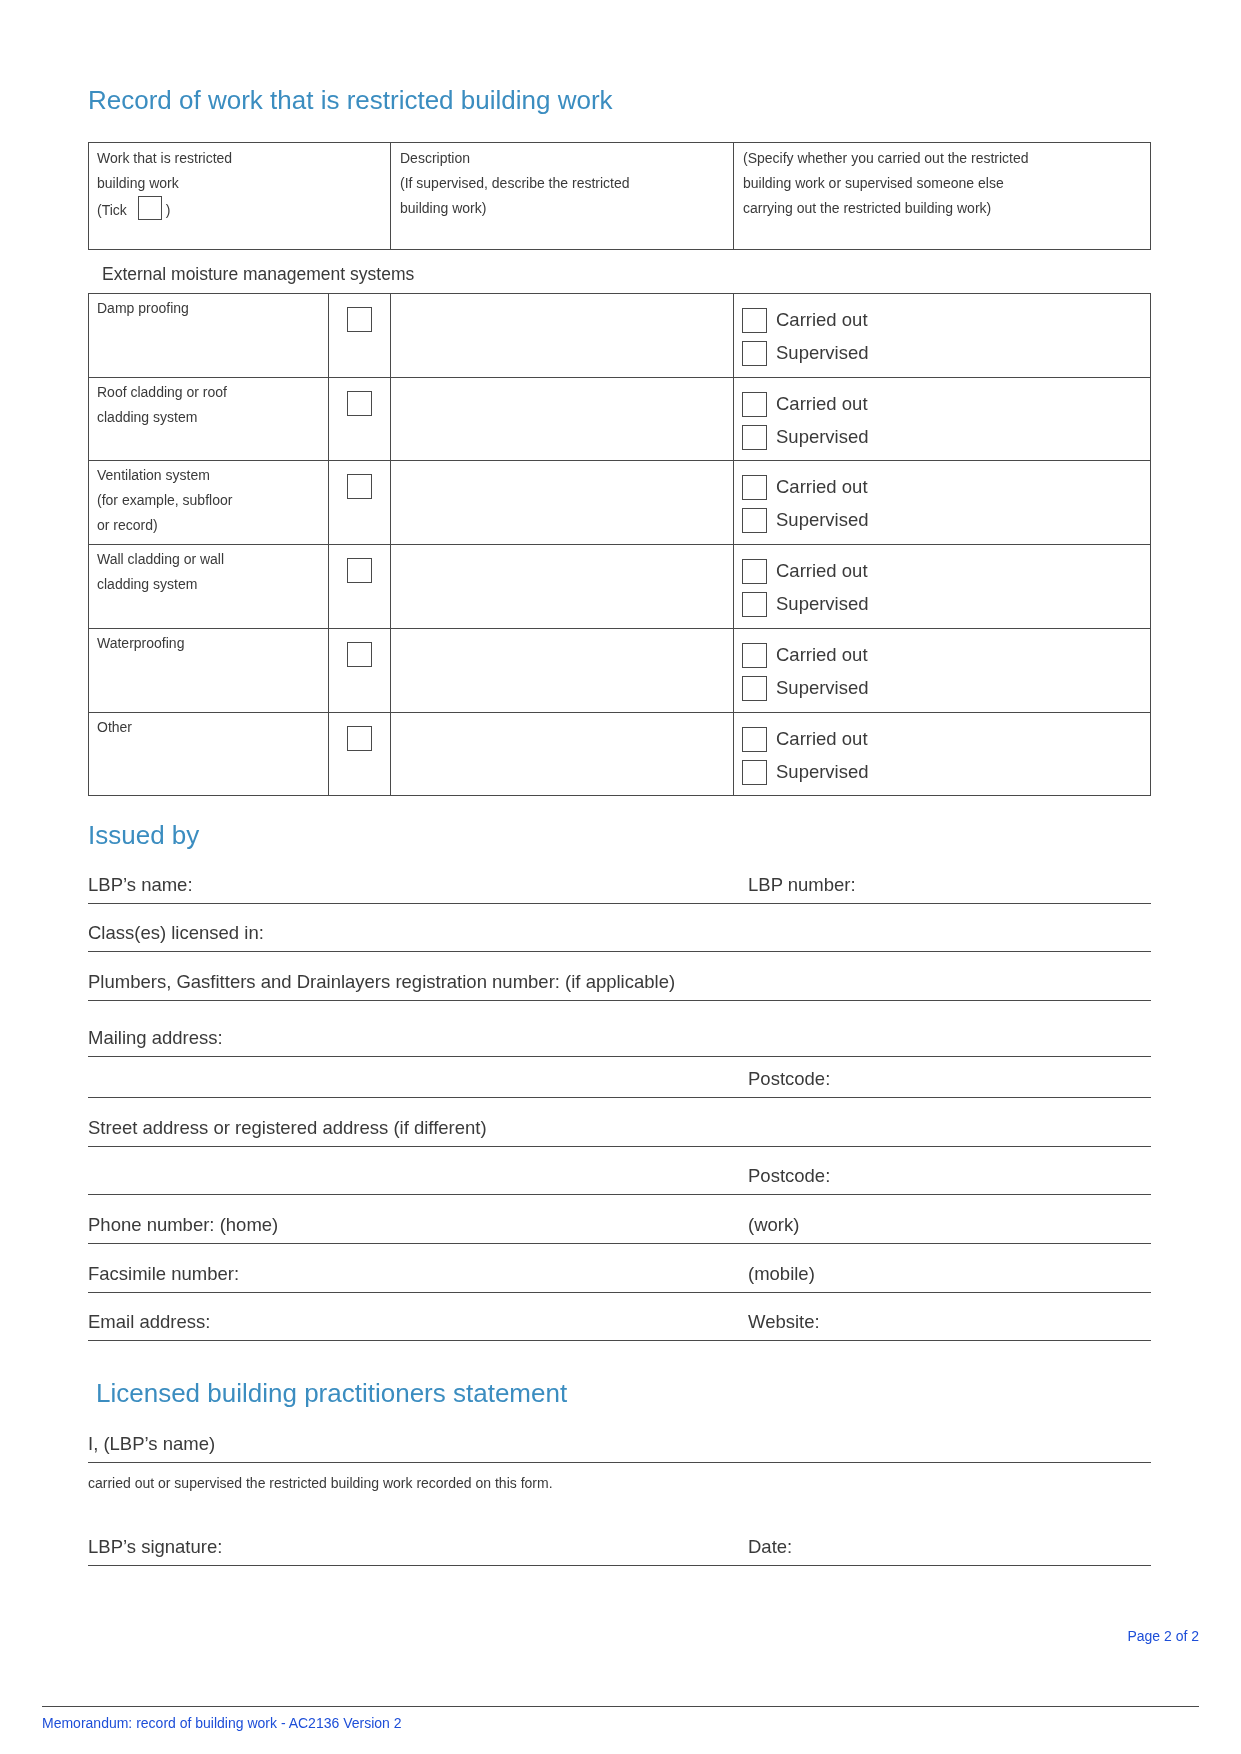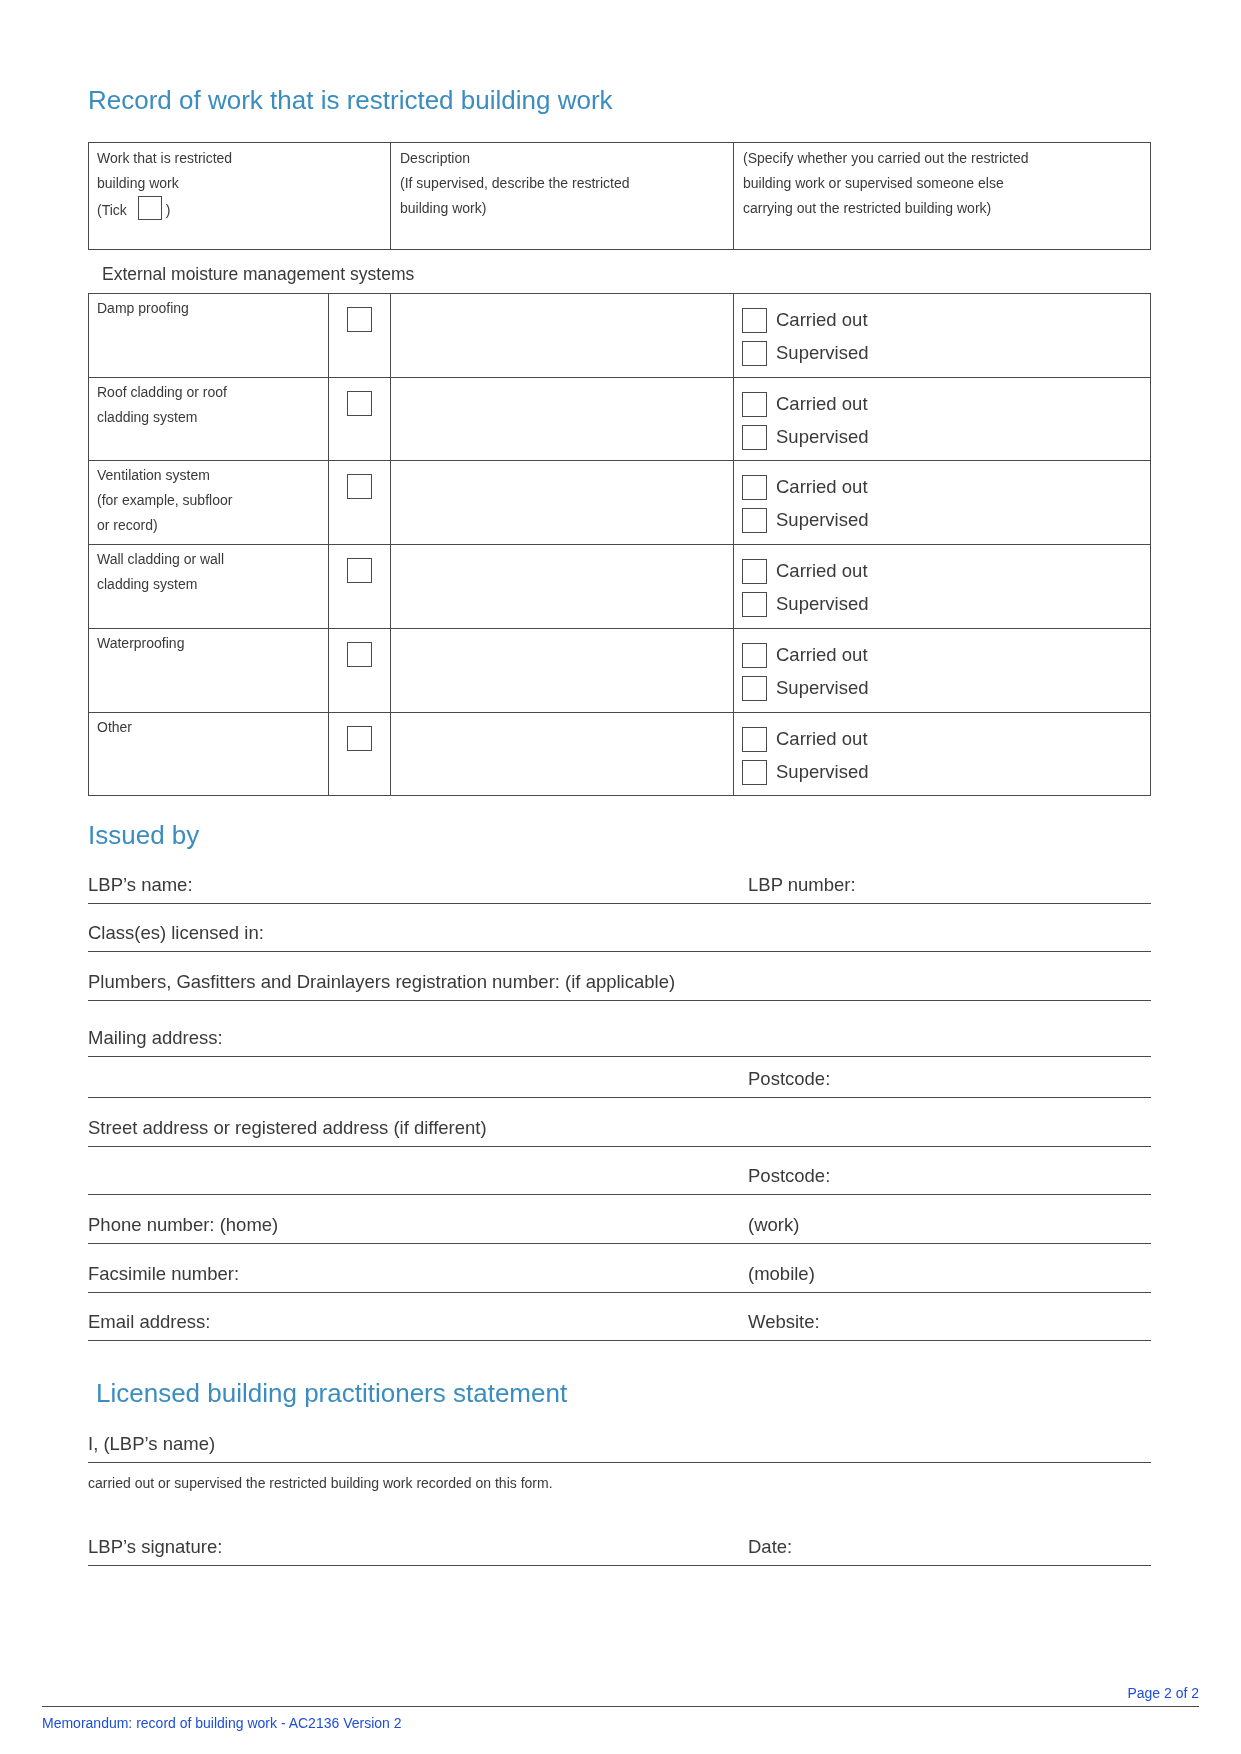--- a/index.html
+++ b/index.html
@@ -209,13 +209,13 @@
 
 <div class="field" style="top:1537px; height:28px;">
   <span class="lbl">LBP’s signature:</span>
   <div class="fill" style="left:140px; right:420px;"></div>
   <span class="rlbl">Date:</span>
   <div class="fill" style="left:720px; right:0;"></div>
 </div>
 
 <div class="hline" style="left:42px; width:1157px; top:1706px;"></div>
 <div class="abs footer-text" style="left:42px; top:1714px;">Memorandum: record of building work - AC2136 Version 2</div>
-<div class="abs footer-text" style="right:42px; top:1684px;">Page 2 of 2</div>
+<div class="abs footer-text" style="right:42px; top:1627px;">Page 2 of 2</div>
 
 </body></html>

